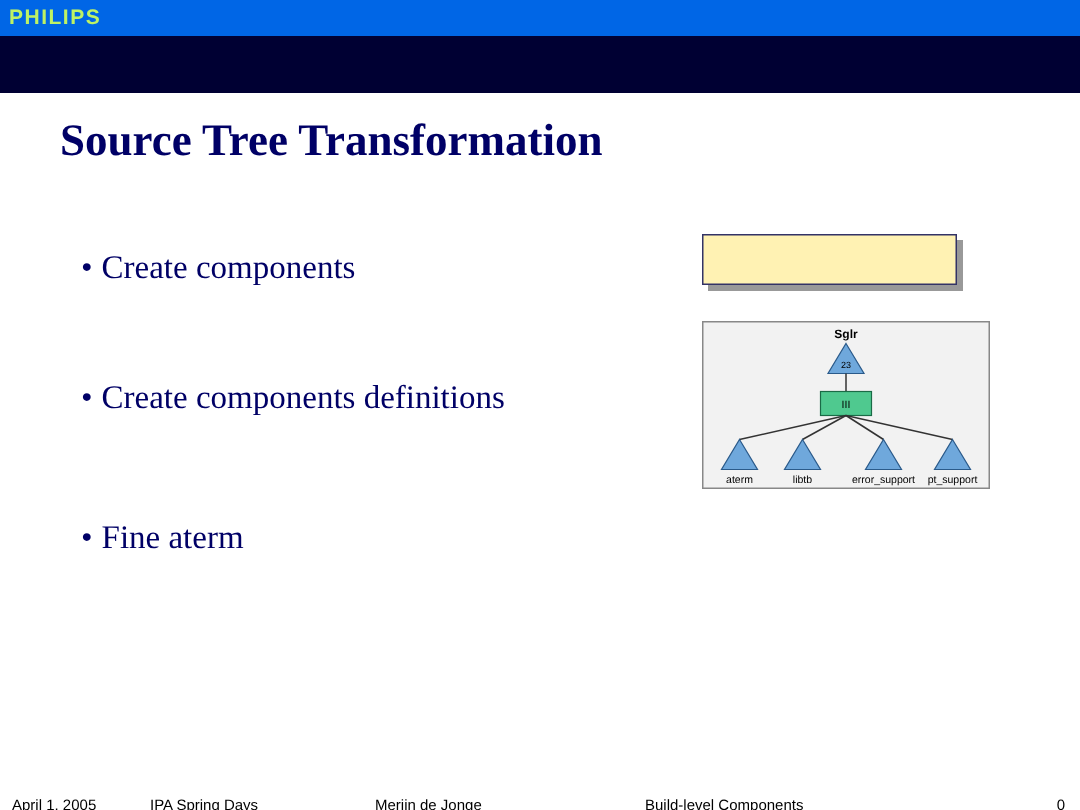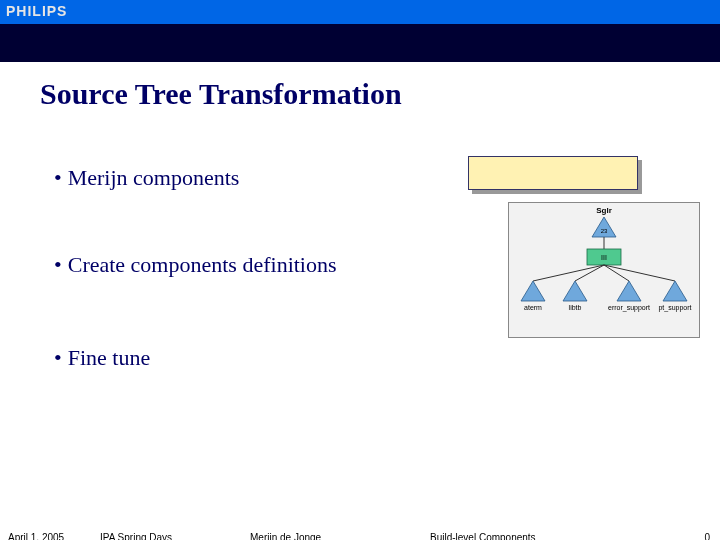--- a/index.html
+++ b/index.html
@@ -20,21 +20,21 @@
     position: relative;
   }
   .logo {
     position: absolute;
     left: 6px;
     top: 3px;
     font-family: Arial, sans-serif;
     font-weight: bold;
     font-size: 14px;
     letter-spacing: 1px;
-    color: #e5e5e5;
+    color: #bef264;
   }
   .header-shadow {
     width: 100%;
     height: 38px;
     background: #000033;
   }
   .title {
     position: absolute;
     left: 40px;
     top: 77px;
@@ -78,27 +78,26 @@
     height: 34px;
     background: #fff2b3;
     border: 1px solid #333366;
     box-sizing: border-box;
   }
 
   
   .diagram {
     position: absolute;
     left: 468px;
-    top: 202px;
+    top: 214px;
     width: 192px;
-    height: 136px;
+    height: 112px;
     background: #f2f2f2;
     border: 1px solid #888;
     box-sizing: border-box;
-    margin-left: 40px;
   }
   .diagram svg {
     display: block;
   }
   .diagram text {
     font-family: Arial, sans-serif;
     fill: #000;
   }
 
   
@@ -121,27 +120,27 @@
 <body>
 
 <div class="header-bar">
   <span class="logo">PHILIPS</span>
 </div>
 <div class="header-shadow"></div>
 
 <div class="title">Source Tree Transformation</div>
 
 <div class="bullet b1">
-  <span class="dot">•</span><span>Merijn components</span>
+  <span class="dot">•</span><span>Create components</span>
 </div>
 <div class="bullet b2">
   <span class="dot">•</span><span>Create components definitions</span>
 </div>
 <div class="bullet b3">
-  <span class="dot">•</span><span>Fine tune</span>
+  <span class="dot">•</span><span>Fine aterm</span>
 </div>
 
 <div class="yellow-box-wrap">
   <div class="yellow-box-shadow"></div>
   <div class="yellow-box"></div>
 </div>
 
 <div class="diagram">
   <svg width="190" height="110" viewBox="0 0 190 110">
     <text x="95" y="10" text-anchor="middle" font-size="8" font-weight="bold">Sglr</text>

